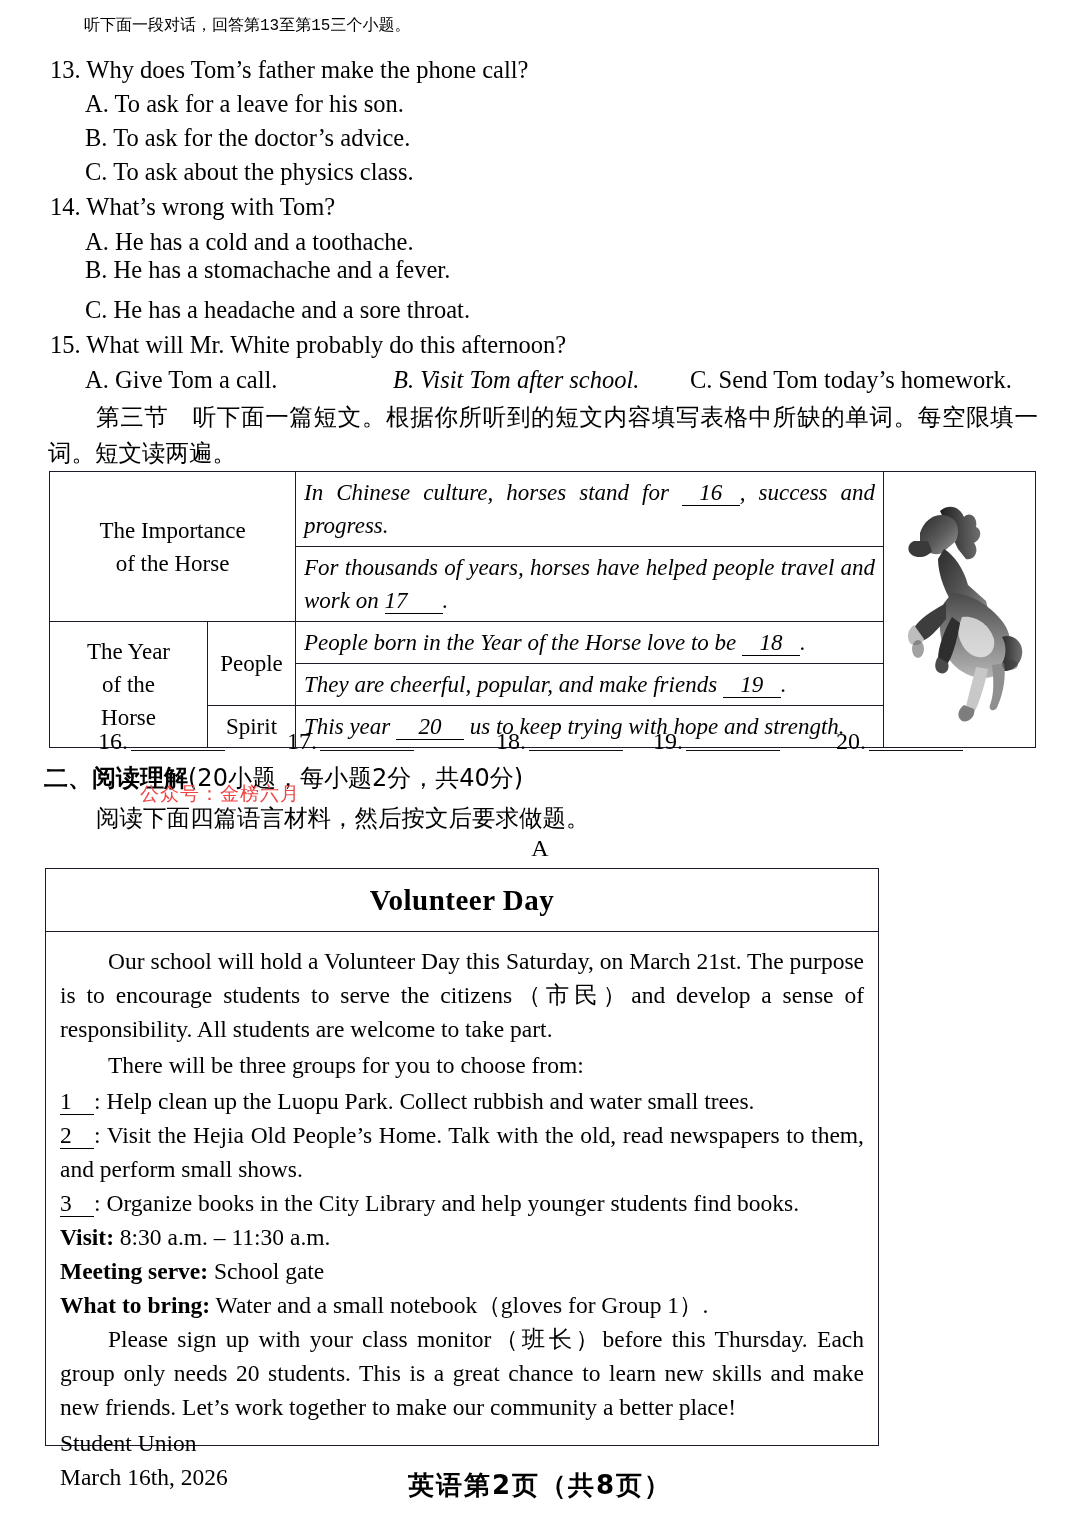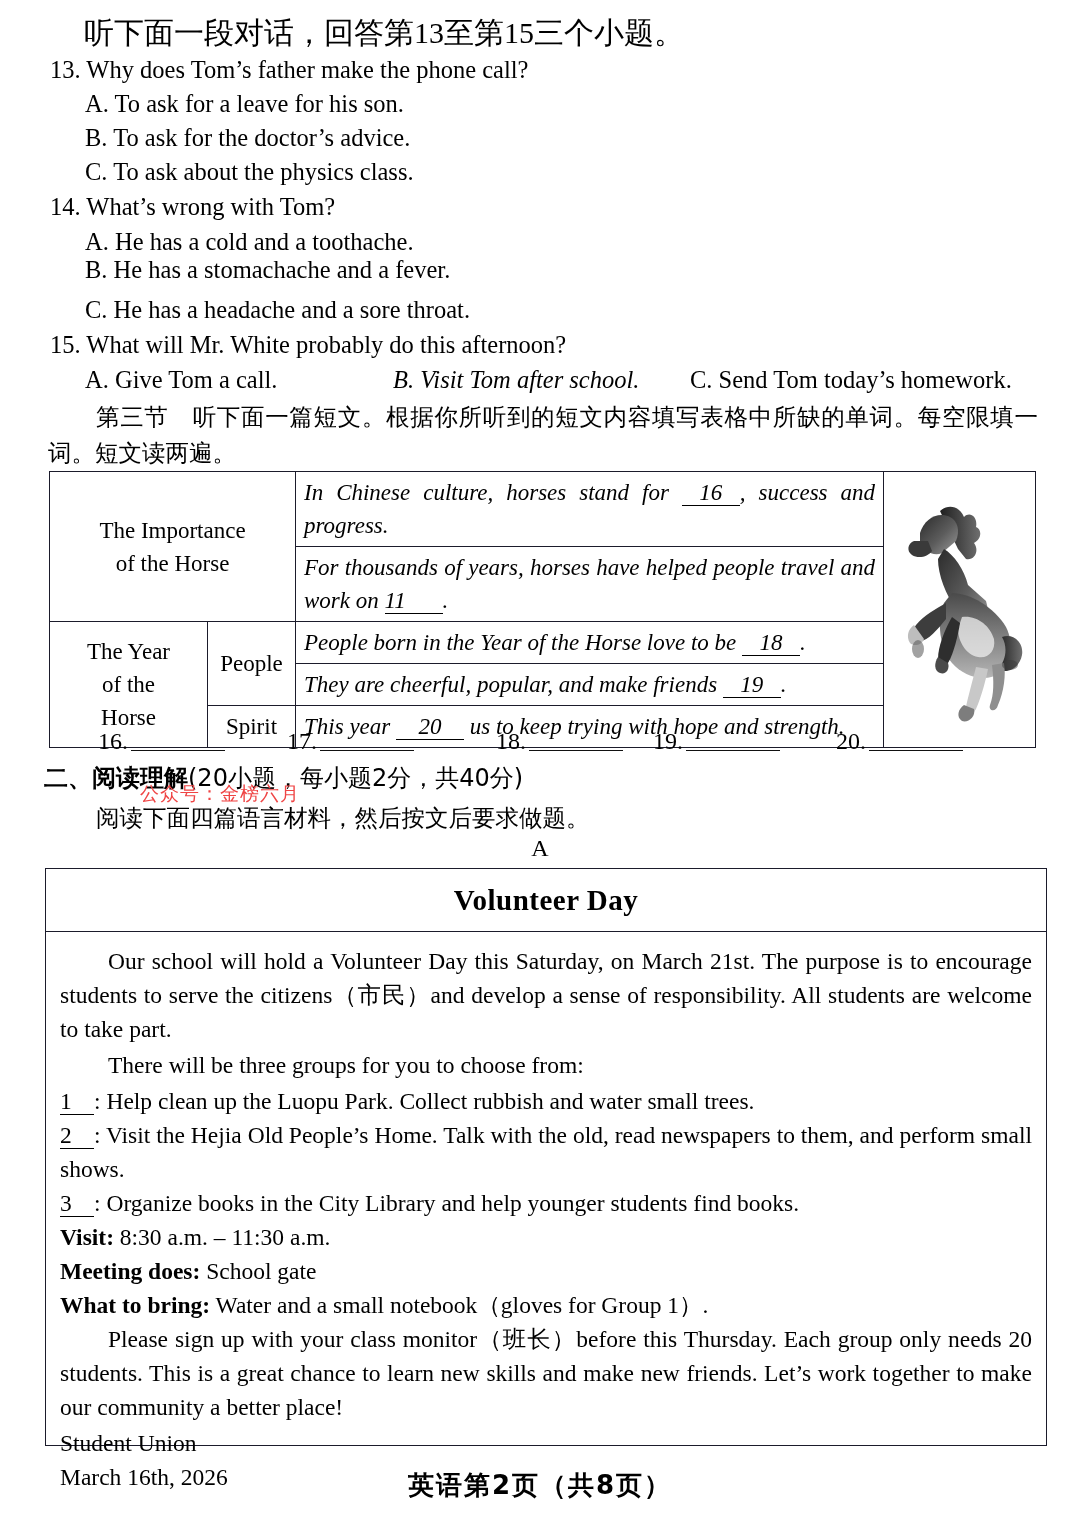--- a/index.html
+++ b/index.html
@@ -23,22 +23,22 @@
   }
 
   
   .line {
     position: absolute;
     white-space: nowrap;
     font-size: 24px;
     line-height: 1.0;
   }
   .cn {
-    font-family: Liberation Serif, serif;
-    font-size: 30px;
+    font-family: Liberation Mono, monospace;
+    font-size: 16px;
   }
 
   
   .qnum   { position: absolute; font-size: 24.5px; white-space: nowrap; }
   .qopt   { position: absolute; font-size: 24.5px; white-space: nowrap; }
 
   .instr-para {
     position: absolute;
     left: 48px;
     width: 990px;
@@ -135,21 +135,21 @@
     width: 1080px;
     text-align: center;
     font-size: 24px;
   }
 
   
   .vbox {
     position: absolute;
     left: 45px;
     top: 868px;
-    width: 1002px;
+    width: 834px;
     height: 578px;
     border: 1.8px solid #1b1b2b;
     box-sizing: border-box;
   }
   .vtitle {
     height: 62px;
     border-bottom: 1.8px solid #1b1b2b;
     display: flex;
     align-items: center;
     justify-content: center;
@@ -293,21 +293,21 @@
 
               <ellipse cx="24" cy="152" rx="6" ry="9" fill="#555" opacity="0.55"></ellipse>
               <ellipse cx="116" cy="168" rx="8" ry="5" fill="#3a3a3a" opacity="0.5"></ellipse>
             </svg>
           </div>
         </td>
       </tr>
       <tr>
         <td class="content-cell just2">
           <span>For thousands of years, horses have helped people travel and work on</span>
-          <span class="blank-u">11</span><span>.</span>
+          <span class="blank-u">17</span><span>.</span>
         </td>
       </tr>
       <tr>
         <td class="lbl-cell" rowspan="3">
           <span>The Year</span><br>
           <span>of the</span><br>
           <span>Horse</span>
         </td>
         <td class="lbl-cell" rowspan="2">People</td>
         <td class="content-cell">
@@ -372,21 +372,21 @@
       </p>
       <p class="vline">
         <span class="gblank">3</span><span>: Organize books in the City Library and help younger students find books.</span>
       </p>
 
       <p class="vline nowrap">
         <span class="vbold">Visit:</span>
         <span>8:30 a.m. – 11:30 a.m.</span>
       </p>
       <p class="vline nowrap">
-        <span class="vbold">Meeting does:</span>
+        <span class="vbold">Meeting serve:</span>
         <span>School gate</span>
       </p>
       <p class="vline nowrap">
         <span class="vbold">What to bring:</span>
         <span>Water and a small notebook（gloves for Group 1）.</span>
       </p>
 
       <p class="vpara">Please sign up with your class monitor（班长）before this Thursday. Each group only needs 20 students. This is a great chance to learn new skills and make new friends. Let’s work together to make our community a better place!</p>
 
       <div class="sign">

